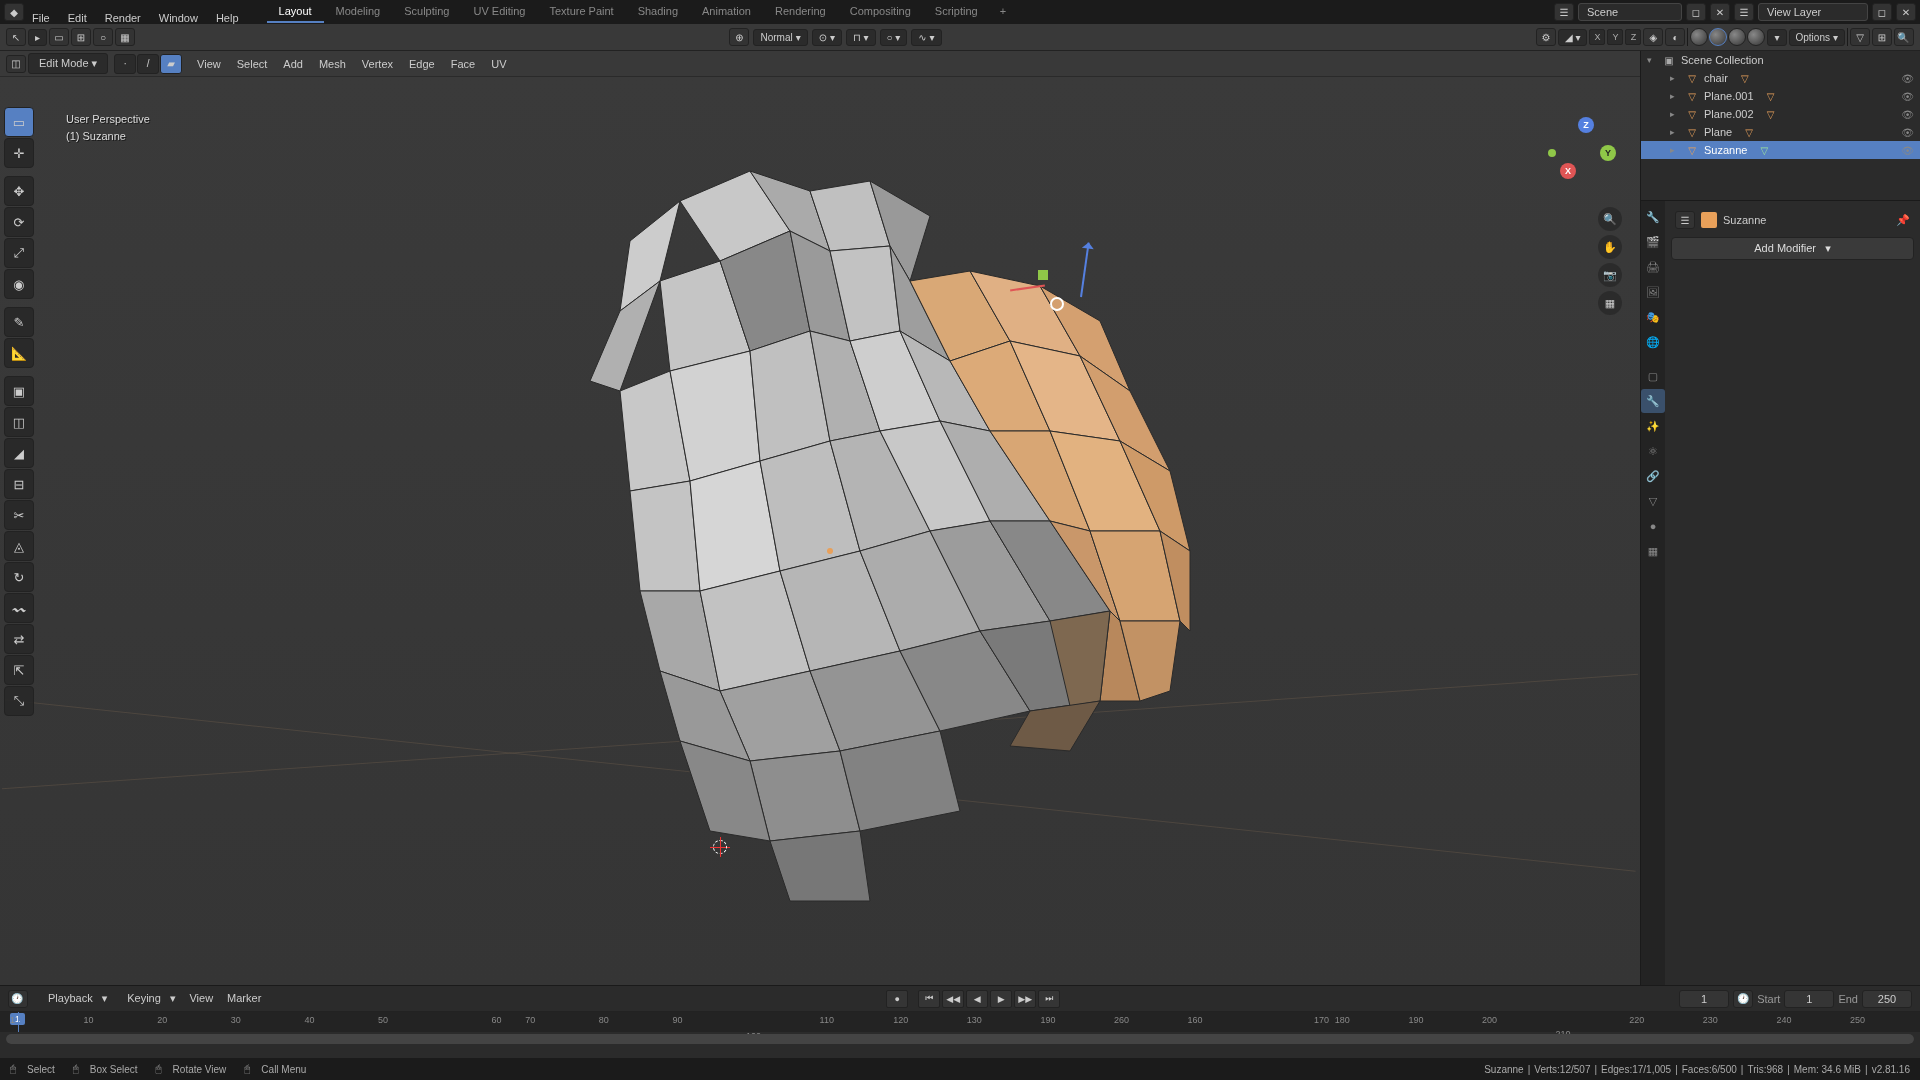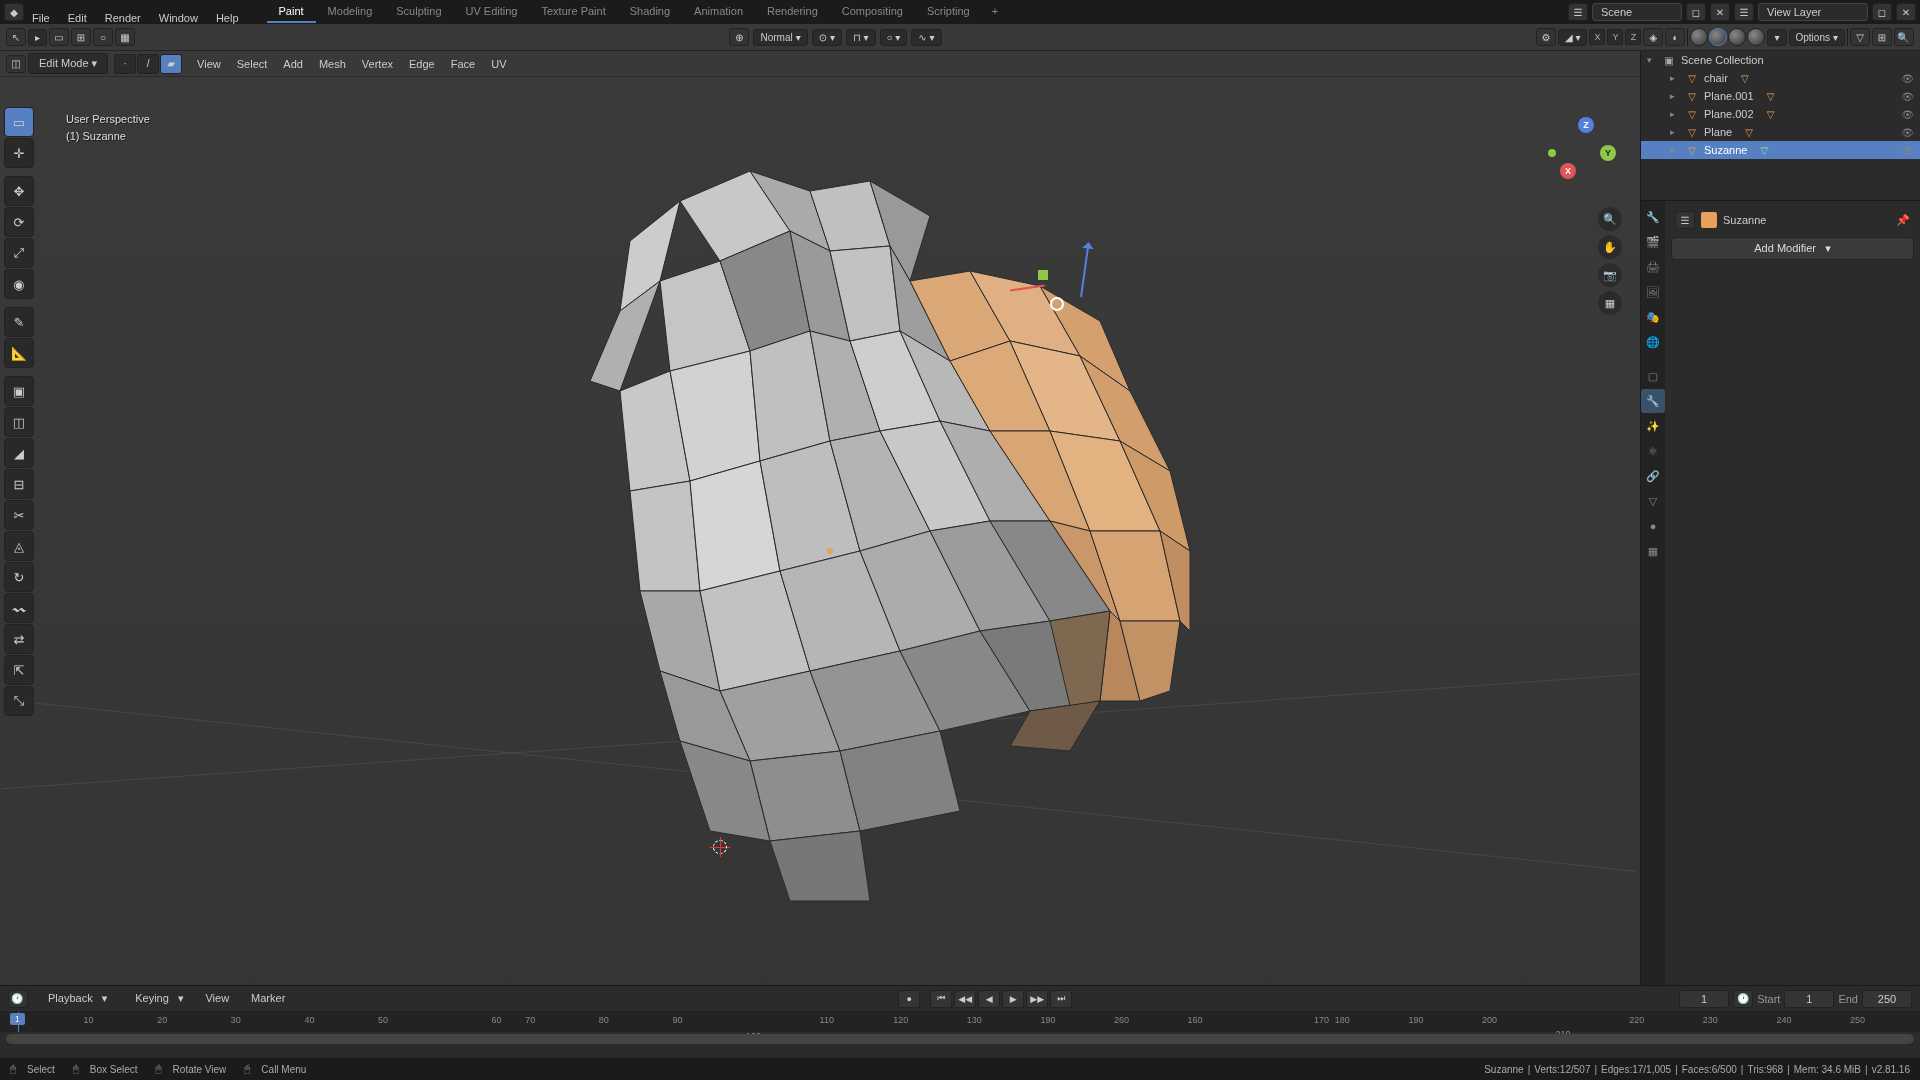--- a/index.html
+++ b/index.html
@@ -7,21 +7,21 @@
 
 
 .topbar { height: 24px; background: #1b1b1b; display: flex; align-items: center; padding: 0 4px; }
 .topbar-menu { display: flex; gap: 2px; }
 .topbar-menu span { padding: 4px 8px; cursor: pointer; color: #ccc; margin-top: 11px; }
 .workspace-tabs { display: flex; margin-left: 20px; }
 .ws-tab { padding: 4px 12px; color: #888; cursor: pointer; }
 .ws-tab.active { color: #fff; border-bottom: 2px solid #5680c2; }
 .ws-add { padding: 4px 10px; color: #888; cursor: pointer; }
 .topbar-right { margin-left: auto; display: flex; align-items: center; gap: 4px; }
-.scene-input { background: #2b2b2b; border: 1px solid #444; color: #ccc; padding: 2px 8px; width: 90px; font-size: 11px; border-radius: 3px; }
+.scene-input { background: #2b2b2b; border: 1px solid #444; color: #ccc; padding: 2px 8px; width: 104px; font-size: 11px; border-radius: 3px; }
 .icon-btn { width: 20px; height: 18px; background: #333; border: 1px solid #222; display: inline-flex; align-items: center; justify-content: center; border-radius: 3px; font-size: 10px; cursor: pointer; }
 
 
 .header2 { height: 27px; background: #393939; border-bottom: 1px solid #222; display: flex; align-items: center; padding: 0 6px; gap: 4px; }
 .header2-left { display: flex; gap: 2px; align-items: center; }
 .header2-center { margin: 0 auto; display: flex; gap: 4px; align-items: center; }
 .header2-right { display: flex; gap: 2px; align-items: center; }
 .hdr-btn { background: #2b2b2b; border: 1px solid #222; color: #ccc; padding: 2px 6px; border-radius: 3px; font-size: 10px; cursor: pointer; display: inline-flex; align-items: center; gap: 3px; }
 .sphere-icons { display: flex; gap: 1px; }
 .sphere-ico { width: 18px; height: 18px; border-radius: 50%; background: radial-gradient(circle at 35% 35%, #888, #333); border: 1px solid #222; cursor: pointer; }
@@ -104,21 +104,21 @@
 .prop-tab.active { background: #3a506b; color: #fff; }
 .prop-content { flex: 1; padding: 6px; }
 .prop-header { display: flex; align-items: center; gap: 6px; background: #2b2b2b; padding: 4px; margin-bottom: 4px; }
 .prop-header-icon { width: 16px; height: 16px; background: #e8a05a; border-radius: 2px; }
 .prop-pin { margin-left: auto; color: #888; cursor: pointer; }
 .add-modifier { width: 100%; background: #3a3a3a; border: 1px solid #222; color: #ddd; padding: 4px; border-radius: 4px; font-size: 11px; text-align: center; cursor: pointer; }
 
 
 .timeline-area { height: 73px; background: #2b2b2b; border-top: 1px solid #1a1a1a; }
 .timeline-header { height: 26px; display: flex; align-items: center; padding: 0 8px; gap: 8px; border-bottom: 1px solid #222; }
-.tl-menu { display: flex; gap: 10px; font-size: 11px; }
+.tl-menu { display: flex; gap: 2px; font-size: 11px; }
 .tl-menu span { padding: 3px 6px; cursor: pointer; }
 .tl-playback { margin: 0 auto; display: flex; gap: 2px; }
 .tl-play-btn { width: 22px; height: 18px; background: #353535; border: 1px solid #222; border-radius: 2px; display: flex; align-items: center; justify-content: center; font-size: 9px; cursor: pointer; }
 .tl-frame-controls { display: flex; gap: 4px; align-items: center; font-size: 11px; }
 .tl-input { background: #353535; border: 1px solid #222; color: #ccc; padding: 2px 6px; width: 50px; font-size: 11px; border-radius: 3px; text-align: center; }
 .tl-label { color: #999; }
 .timeline-ruler { height: 20px; position: relative; background: #232323; display: flex; }
 .ruler-tick { position: absolute; color: #888; font-size: 9px; top: 3px; }
 .tl-playhead { position: absolute; left: 18px; top: 0; bottom: 0; width: 1px; background: #5680c2; }
 .tl-frame-badge { position: absolute; left: 10px; top: 1px; background: #5680c2; color: #fff; font-size: 9px; padding: 1px 5px; border-radius: 2px; }
@@ -141,21 +141,21 @@
 <div class="topbar">
   <span class="icon-btn">◆</span>
   <div class="topbar-menu">
     <span>File</span>
     <span>Edit</span>
     <span>Render</span>
     <span>Window</span>
     <span>Help</span>
   </div>
   <div class="workspace-tabs">
-    <span class="ws-tab active">Paint</span>
+    <span class="ws-tab active">Layout</span>
     <span class="ws-tab">Modeling</span>
     <span class="ws-tab">Sculpting</span>
     <span class="ws-tab">UV Editing</span>
     <span class="ws-tab">Texture Paint</span>
     <span class="ws-tab">Shading</span>
     <span class="ws-tab">Animation</span>
     <span class="ws-tab">Rendering</span>
     <span class="ws-tab">Compositing</span>
     <span class="ws-tab">Scripting</span>
     <span class="ws-add">+</span>

